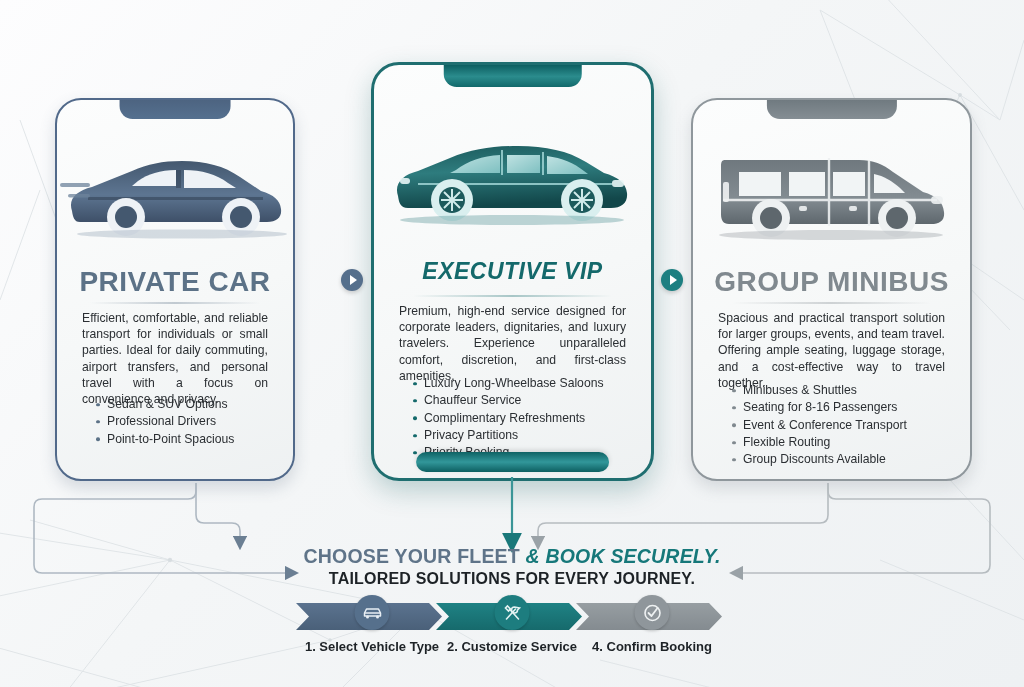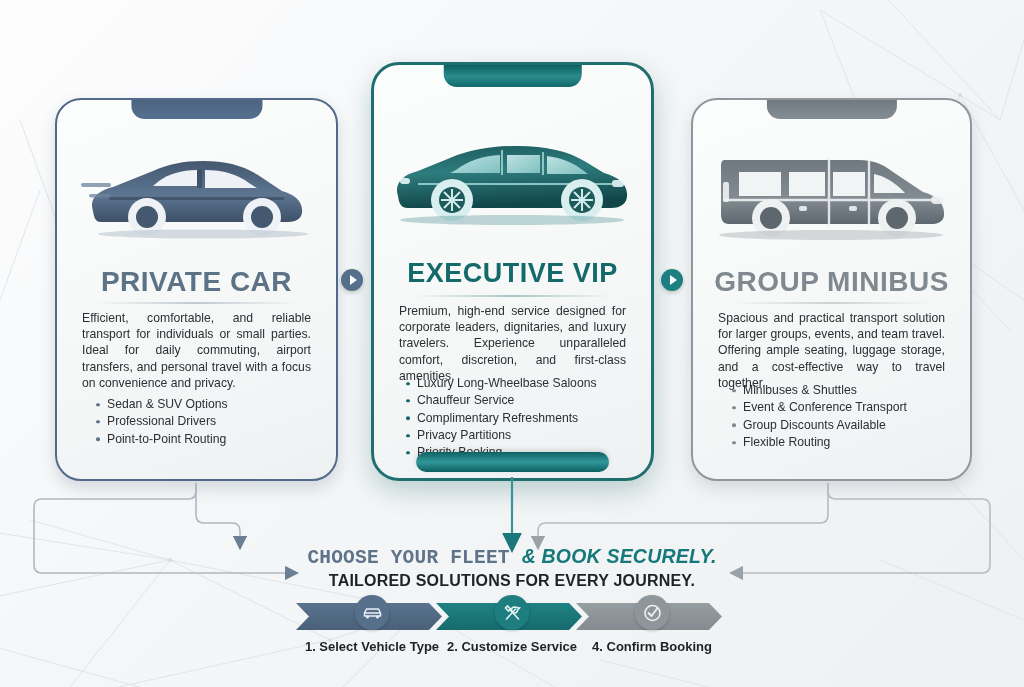--- a/index.html
+++ b/index.html
@@ -67,21 +67,21 @@
     content: "";
     position: absolute;
     left: 1px; top: 50%;
     width: 3.5px; height: 3.5px;
     border-radius: 50%;
     transform: translateY(-50%);
   }
 
   
   #card-private {
-    left: 55px; top: 98px; width: 283px; height: 383px;
+    left: 55px; top: 98px; width: 240px; height: 383px;
     border: 2.5px solid #51698a;
     box-shadow: 0 7px 16px rgba(70,90,115,0.20);
   }
   #card-private .card-notch { background: linear-gradient(180deg,#4d6481 0%,#55708f 100%); }
   #card-private .card-title { top: 166px; font-size: 28px; color: #5c7287; }
   #card-private .title-rule { top: 202px; background: linear-gradient(90deg,rgba(92,114,135,0) 0%,rgba(92,114,135,.35) 50%,rgba(92,114,135,0) 100%); }
   #card-private .card-art { top: 28px; height: 130px; }
   #card-private .card-desc { left: 25px; right: 25px; top: 210px; font-size: 12.2px; }
   #card-private .card-list { left: 38px; top: 296px; font-size: 12.2px; }
   #card-private .card-list li::before { background: #5c7287; }
@@ -96,25 +96,25 @@
   #card-executive .card-notch {
     background: linear-gradient(180deg,#0d5f61 0%,#2b8c8d 52%,#12696b 100%);
     height: 22px; width: 50%;
   }
   #card-executive .card-foot {
     position: absolute; bottom: 6px; left: 50%; transform: translateX(-50%);
     width: 70%; height: 20px; border-radius: 11px;
     background: linear-gradient(180deg,#0f6264 0%,#32979a 50%,#0d5f61 100%);
     box-shadow: 0 -2px 5px rgba(0,0,0,0.13);
   }
-  #card-executive .card-title { top: 193px; font-size: 27px; color: #14696b; }
+  #card-executive .card-title { top: 193px; font-size: 23px; color: #14696b; font-style: italic; }
   #card-executive .title-rule { top: 230px; background: linear-gradient(90deg,rgba(20,105,107,0) 0%,rgba(20,105,107,.35) 50%,rgba(20,105,107,0) 100%); }
   #card-executive .card-art { top: 44px; height: 142px; }
   #card-executive .card-desc { left: 25px; right: 25px; top: 238px; font-size: 12.2px; }
-  #card-executive .card-list { left: 31px; top: 310px; font-size: 12.2px; }
+  #card-executive .card-list { left: 38px; top: 310px; font-size: 12.2px; }
   #card-executive .card-list li::before { background: #14696b; }
 
   
   #card-minibus {
     left: 691px; top: 98px; width: 281px; height: 383px;
     border: 2.5px solid #8f979c;
     box-shadow: 0 7px 16px rgba(100,110,118,0.20);
   }
   #card-minibus .card-notch { background: linear-gradient(180deg,#707a80 0%,#858e94 100%); }
   #card-minibus .card-title { top: 166px; font-size: 28px; color: #80898f; text-align: center; }
@@ -146,21 +146,21 @@
 
   
   #banner {
     position: absolute; left: 0; right: 0; top: 546px;
     text-align: center;
   }
   #banner-line1 {
     font-size: 19.5px; font-weight: 700; letter-spacing: 0.2px;
     line-height: 1.12;
   }
-  #banner-line1 .seg-a { color: #5f7489; font-family: Liberation Mono, monospace; }
+  #banner-line1 .seg-a { color: #5f7489; }
   #banner-line1 .seg-b { color: #16787a; font-style: italic; }
   #banner-line2 {
     font-size: 16px; font-weight: 700; color: #1d2226;
     letter-spacing: 0.2px; line-height: 1.2; margin-top: 1px;
   }
 
   
   #steps {
     position: absolute; left: 0; right: 0; top: 603px;
     display: flex; justify-content: center; align-items: flex-start;
@@ -266,21 +266,21 @@
         <ellipse cx="124" cy="97" rx="105" ry="4.5" fill="#8fa0b3" opacity="0.35"></ellipse>
       </svg>
     </div>
 
     <div class="card-title">PRIVATE CAR</div>
     <div class="title-rule"></div>
     <div class="card-desc">Efficient, comfortable, and reliable transport for individuals or small parties. Ideal for daily commuting, airport transfers, and personal travel with a focus on convenience and privacy.</div>
     <ul class="card-list">
         <li>Sedan &amp; SUV Options</li>
         <li>Professional Drivers</li>
-        <li>Point-to-Point Routing</li>
+        <li>Point-to-Point Spacious</li>
       </ul>
   </div>
 
   <div class="card" id="card-executive">
     <div class="card-notch"></div>
 
     <div class="card-art">
       <svg width="245" height="120" viewBox="0 0 245 120" aria-hidden="true">
         <defs>
           <linearGradient id="g-lux" x1="0" y1="0" x2="0.2" y2="1">
@@ -382,23 +382,24 @@
         </g>
         <ellipse cx="122" cy="101" rx="112" ry="5" fill="#8b9298" opacity="0.33"></ellipse>
       </svg>
     </div>
 
     <div class="card-title">GROUP MINIBUS</div>
     <div class="title-rule"></div>
     <div class="card-desc">Spacious and practical transport solution for larger groups, events, and team travel. Offering ample seating, luggage storage, and a cost-effective way to travel together.</div>
     <ul class="card-list">
         <li>Minibuses &amp; Shuttles</li>
+        <li>Seating for 8-16 Passengers</li>
         <li>Event &amp; Conference Transport</li>
+        <li>Flexible Routing</li>
         <li>Group Discounts Available</li>
-        <li>Flexible Routing</li>
       </ul>
   </div>
 
   <div class="conn-node" id="conn-1">
     <span class="tri"></span>
   </div>
   <div class="conn-node" id="conn-2">
     <span class="tri"></span>
   </div>
 

